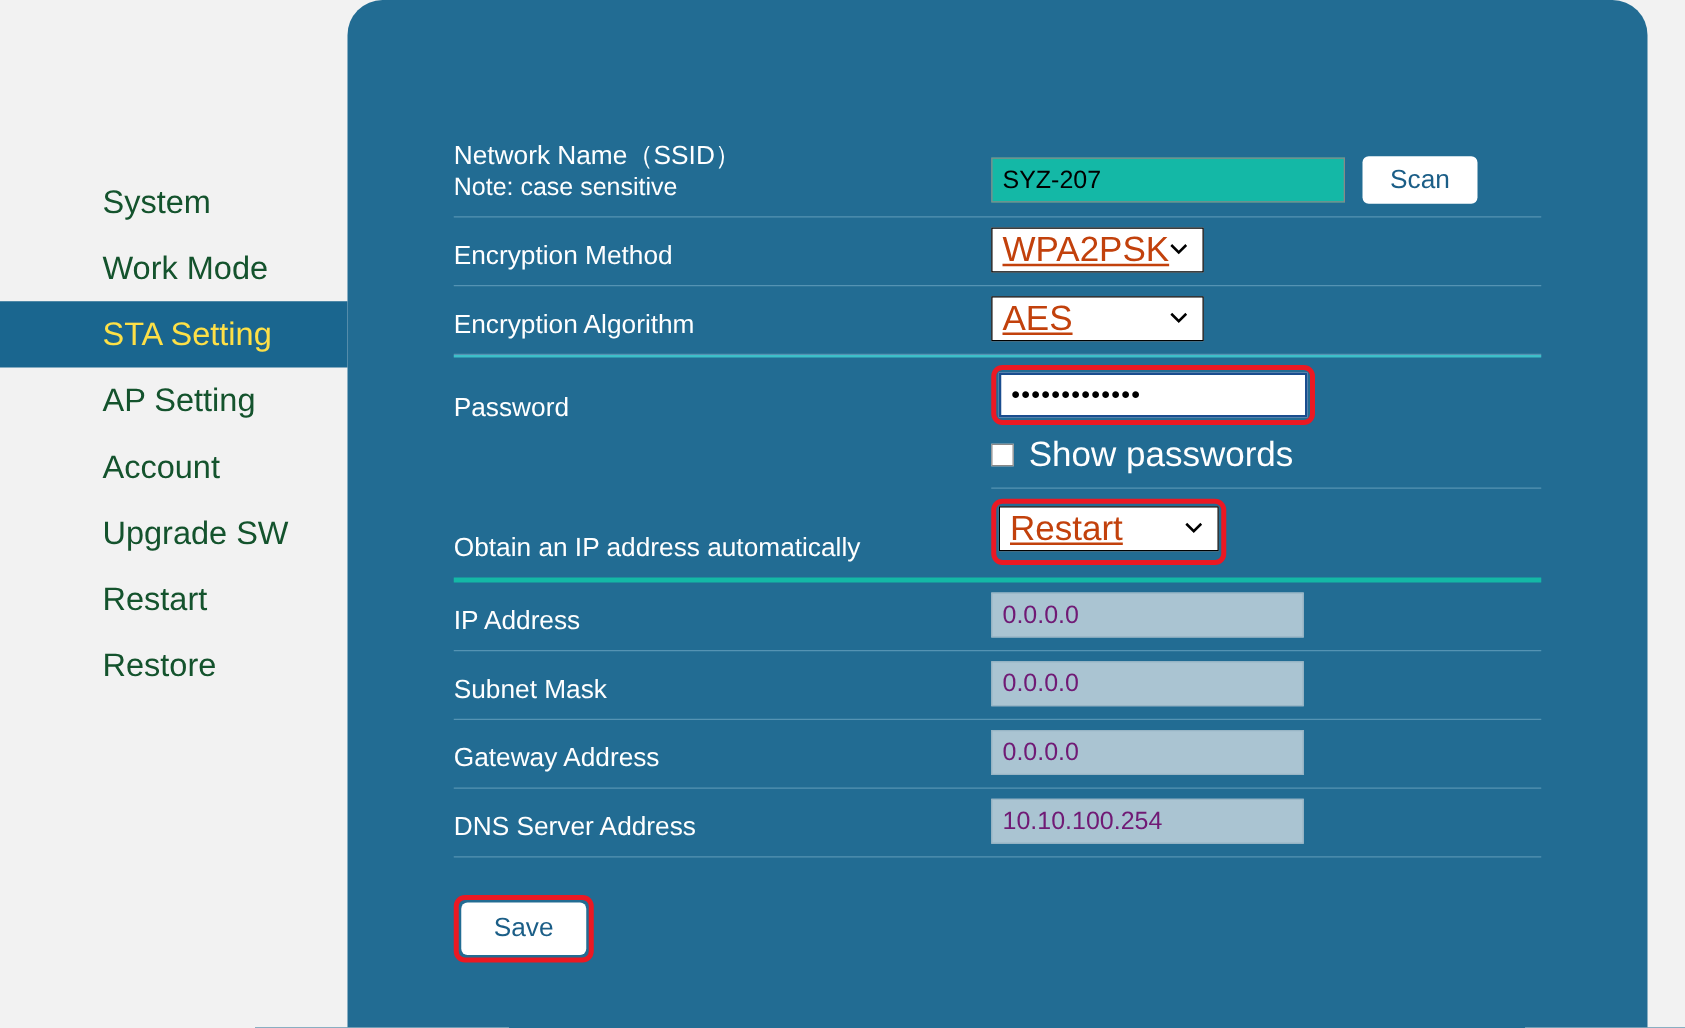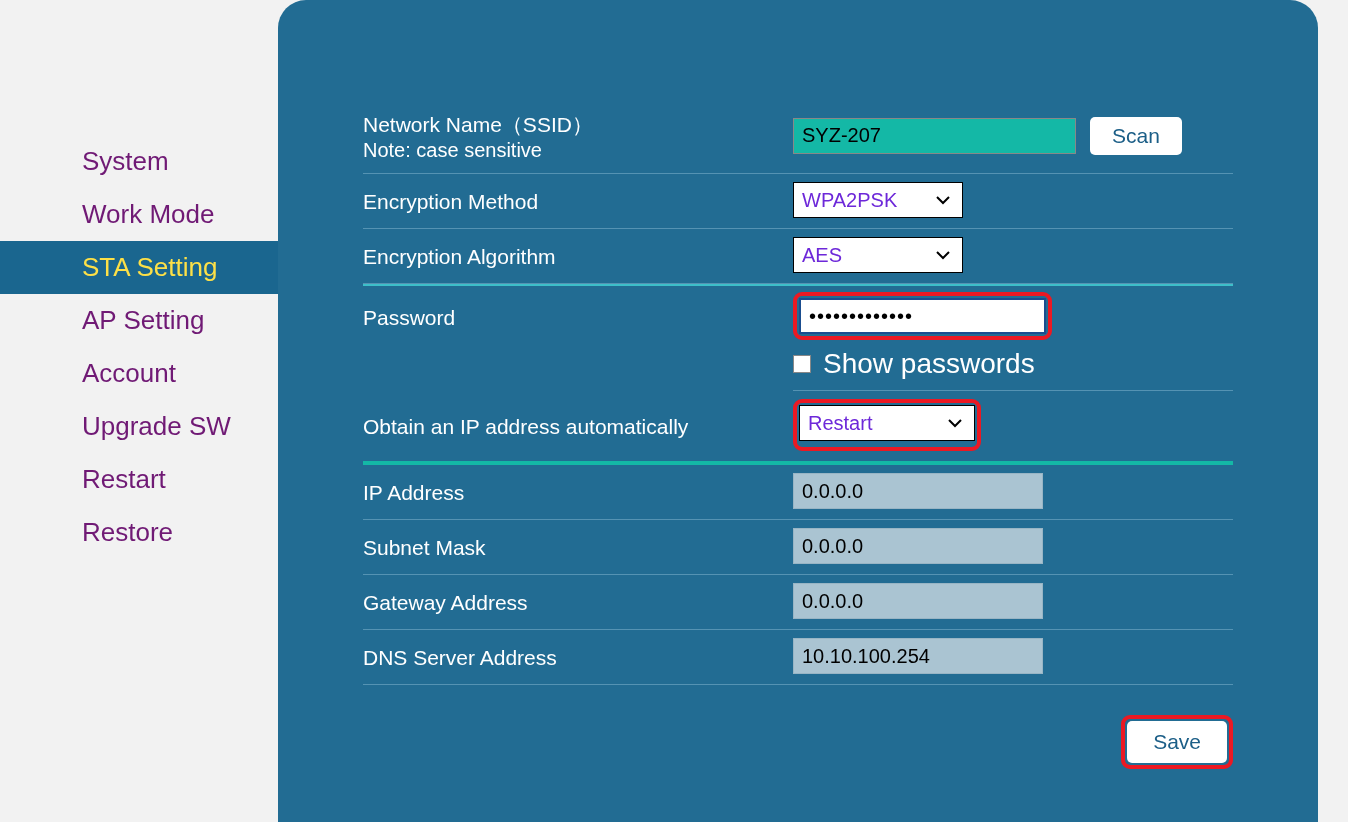--- a/index.html
+++ b/index.html
@@ -16,42 +16,42 @@
       overflow: hidden;
     }
     .sidebar {
       position: absolute;
       left: 0;
       top: 135px;
       width: 278px;
     }
     .sidebar-item {
       font-size: 26px;
-      color: #701a75;
+      color: #14532d;
       padding: 11px 0 11px 82px;
       cursor: pointer;
     }
     .sidebar-item.active {
       background: #1a668f;
       color: #fde047;
     }
     .main-panel {
       position: absolute;
       left: 278px;
       top: 0;
       width: 1040px;
       height: 822px;
       background: #226c93;
       border-top-left-radius: 28px;
       border-top-right-radius: 28px;
       padding: 100px 85px 40px 85px;
     }
     .form-row {
       display: flex;
-      align-items: center;
+      align-items: flex-end;
       padding: 8px 0 10px 0;
       border-bottom: 1px solid #5593b3;
       position: relative;
     }
     .form-label {
       flex: 0 0 430px;
       color: #ffffff;
       font-size: 21px;
       line-height: 1.25;
       padding-top: 4px;
@@ -70,39 +70,40 @@
       width: 283px;
       height: 36px;
       font-size: 20px;
       padding: 3px 8px;
       border: 1px solid #888;
       background: #14b8a6;
       color: #000000;
     }
     .text-input.disabled {
       background: #aac4d2;
-      color: #000000;
+      color: #701a75;
       border: 1px solid #98b5c5;
       width: 250px;
     }
     .select-wrap {
       position: relative;
       display: inline-block;
       width: 170px;
       height: 36px;
       background: #ffffff;
       border: 1px solid #000;
     }
     .select-text {
       position: absolute;
       left: 8px;
       top: 50%;
       transform: translateY(-50%);
-      font-size: 20px;
-      color: #6d28d9;
+      font-size: 28px;
+      color: #c2410c;
+      text-decoration: underline;
     }
     .select-chevron {
       position: absolute;
       right: 12px;
       top: 50%;
       transform: translateY(-50%);
     }
     .btn {
       background: #ffffff;
       color: #1b5e87;
@@ -147,21 +148,20 @@
       border-radius: 9px;
       padding: 2px;
       display: inline-block;
     }
     .password-row {
       border-bottom: none;
       padding-bottom: 4px;
     }
     .save-row {
       display: flex;
-      justify-content: flex-end;
       margin-top: 30px;
     }
     .dhcp-row {
       border-bottom: 4px solid #14b8a6;
     }
     .accent-line {
       border-top: 2px solid #3dbfc9;
       position: absolute;
       left: 0;
       right: 0;

